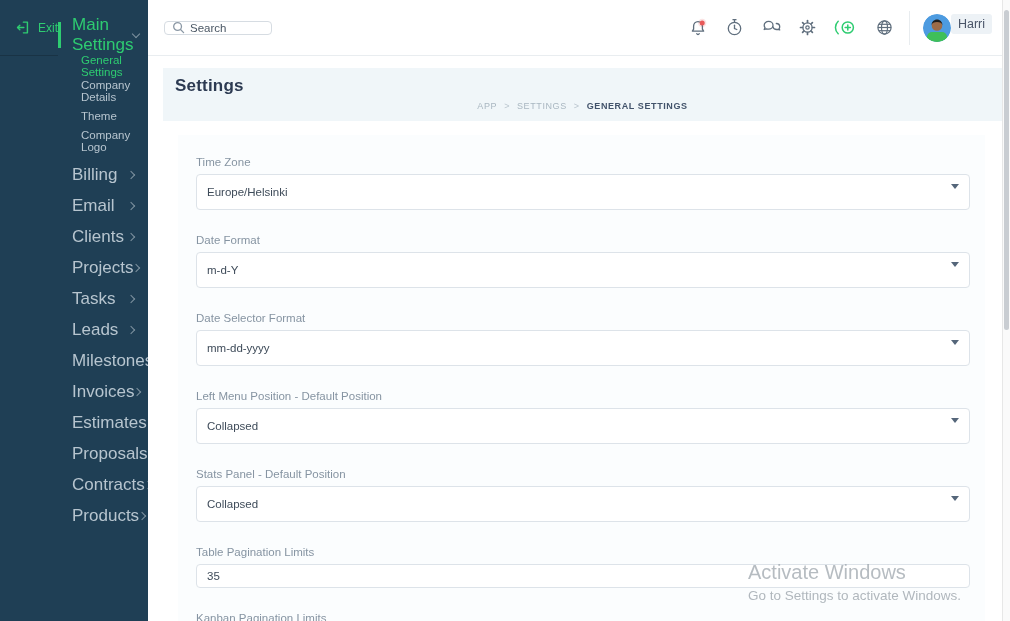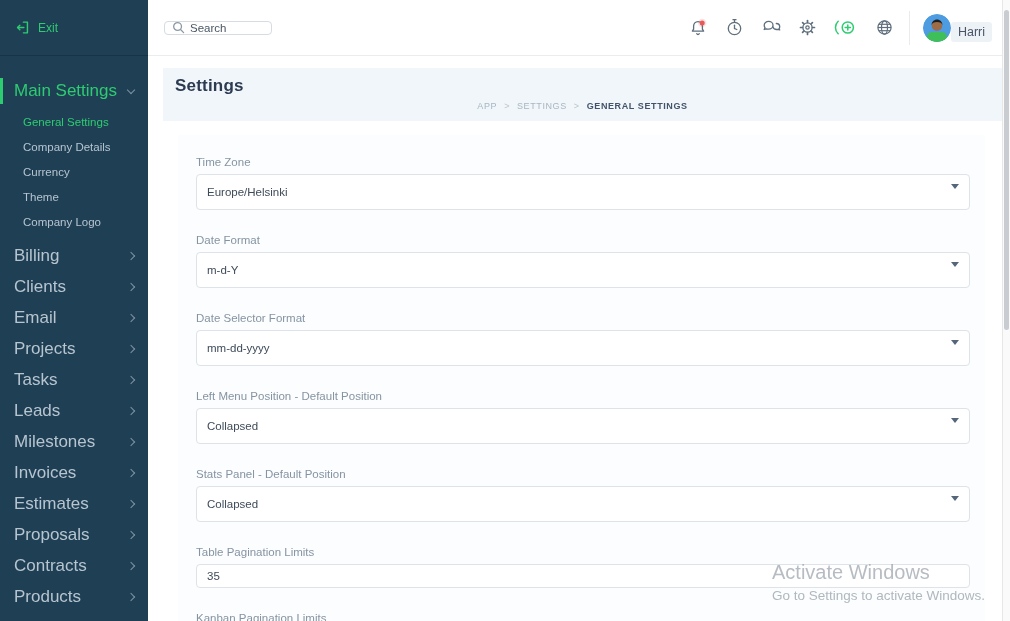--- a/index.html
+++ b/index.html
@@ -2,21 +2,21 @@
 <html><head>
 <meta charset="utf-8">
 <style>
   * { box-sizing: border-box; margin: 0; padding: 0; }
   html, body { width: 1010px; height: 621px; overflow: hidden; }
   body { font-family: "Liberation Sans", "DejaVu Sans", sans-serif; background: #fff; position: relative; }
 
   .app { display: flex; width: 1010px; height: 621px; }
 
   
-  .sidebar { width: 148px; flex: none; background: #1f3f55; display: flex; flex-direction: column; }
+  .sidebar { width: 148px; flex: none; background: #1f3f55; display: flex; flex-direction: row; }
   .exit-band { height: 56px; flex: none; display: flex; align-items: center; padding-left: 14px; gap: 7px;
                border-bottom: 1px solid rgba(0,0,0,.18); cursor: pointer; }
   .exit-label { color: #2ecc71; font-size: 12px; }
   .menu { padding-top: 22px; overflow: hidden; flex: 1; }
   .s-item { height: 26px; margin-bottom: 5px; display: flex; align-items: center; padding: 0 14px;
             color: #b7c5cf; font-size: 17px; cursor: pointer; position: relative; }
   .s-item.active-parent { color: #2ecc71; }
   .s-item.active-parent::before { content: ""; position: absolute; left: 0; top: 0; bottom: 0; width: 3px; background: #2ecc71; }
   .s-label { flex: 1; }
   .chev { width: 6px; height: 6px; border-right: 1.5px solid #7f93a0; border-bottom: 1.5px solid #7f93a0; flex: none; }
@@ -32,21 +32,21 @@
   .header { height: 56px; display: flex; align-items: center; border-bottom: 1px solid #e9edf0;
             padding: 0 18px 0 16px; }
   .search-box { width: 108px; height: 14px; border: 1px solid #d6dce2; border-radius: 4px;
                 display: flex; align-items: center; padding: 0 7px; gap: 5px; background: #fff; }
   .search-box input { border: none; outline: none; width: 70px; font-size: 11.5px; color: #3f4c5a;
                       font-family: inherit; background: transparent; }
   .search-box input::placeholder { color: #4a5764; opacity: 1; }
   .hdr-icons { margin-left: auto; display: flex; align-items: center; gap: 17px; }
   .hdr-icon { cursor: pointer; display: flex; align-items: center; }
   .hdr-divider { width: 1px; height: 34px; background: #e8ecef; margin: 0 13px 0 15px; }
-  .user { display: flex; align-items: flex-end; gap: 0; cursor: pointer; }
+  .user { display: flex; align-items: flex-start; gap: 0; cursor: pointer; }
   .avatar { width: 28px; height: 28px; border-radius: 50%; overflow: hidden; flex: none; }
   .user-chip { background: #edf2f6; color: #4a5568; font-size: 12.5px; padding: 3px 7px; border-radius: 3px; }
 
   
   .page-head { margin: 12px 8px 0 15px; background: #f0f6f9; padding: 8px 12px 10px; }
   .page-title { font-size: 17px; font-weight: 700; color: #2c3a52; letter-spacing: .2px; margin-bottom: 5px; }
   .breadcrumb { display: flex; align-items: center; gap: 7px; font-size: 9px; letter-spacing: .6px; justify-content: center; }
   .crumb { color: #a9b7c1; cursor: pointer; }
   .crumb-sep { color: #b9c5ce; font-size: 9px; }
   .crumb-current { color: #42536b; font-weight: 700; }
@@ -57,21 +57,21 @@
   .f-label { font-size: 11.5px; color: #8694a2; margin-bottom: 6px; }
   .select { width: 774px; height: 36px; background: #fff; border: 1px solid #dde3e9; border-radius: 4px;
             display: flex; align-items: center; padding: 0 10px; font-size: 11.5px; color: #3e4b59;
             cursor: pointer; position: relative; }
   .caret { position: absolute; right: 10px; top: 9px; width: 0; height: 0;
            border-left: 4px solid transparent; border-right: 4px solid transparent; border-top: 5px solid #55667a; }
   .text-input { width: 774px; height: 24px; background: #fff; border: 1px solid #dde3e9; border-radius: 4px;
                 padding: 0 10px; font-size: 11.5px; color: #3e4b59; font-family: inherit; outline: none; }
 
   
-  .watermark { position: absolute; left: 624px; top: 561px; pointer-events: none; }
+  .watermark { position: absolute; left: 600px; top: 561px; pointer-events: none; }
   .wm1 { font-size: 20px; color: #9ea6ad; opacity: .75; }
   .wm2 { font-size: 13.5px; color: #9ea6ad; opacity: .8; margin-top: 4px; }
 
   
   .scrollbar { position: absolute; right: 0; top: 0; width: 8px; height: 621px; background: #fafafa;
                border-left: 1px solid #e7e7e7; z-index: 40; }
   .scroll-thumb { position: absolute; top: 10px; left: 1px; width: 5px; height: 320px; background: #c9cdd2; border-radius: 3px; }
 
   svg { display: block; }
 </style>
@@ -99,40 +99,37 @@
       </div>
 
       <div class="submenu">
         <div class="sub-item active">
           <span>General Settings</span>
         </div>
         <div class="sub-item">
           <span>Company Details</span>
         </div>
         <div class="sub-item">
-          <span>Currency</span>
-        </div>
-        <div class="sub-item">
           <span>Theme</span>
         </div>
         <div class="sub-item">
           <span>Company Logo</span>
         </div>
       </div>
 
       <div class="s-item">
         <span class="s-label">Billing</span>
         <span class="chev chev-right"></span>
       </div>
       <div class="s-item">
+        <span class="s-label">Email</span>
+        <span class="chev chev-right"></span>
+      </div>
+      <div class="s-item">
         <span class="s-label">Clients</span>
-        <span class="chev chev-right"></span>
-      </div>
-      <div class="s-item">
-        <span class="s-label">Email</span>
         <span class="chev chev-right"></span>
       </div>
       <div class="s-item">
         <span class="s-label">Projects</span>
         <span class="chev chev-right"></span>
       </div>
       <div class="s-item">
         <span class="s-label">Tasks</span>
         <span class="chev chev-right"></span>
       </div>

